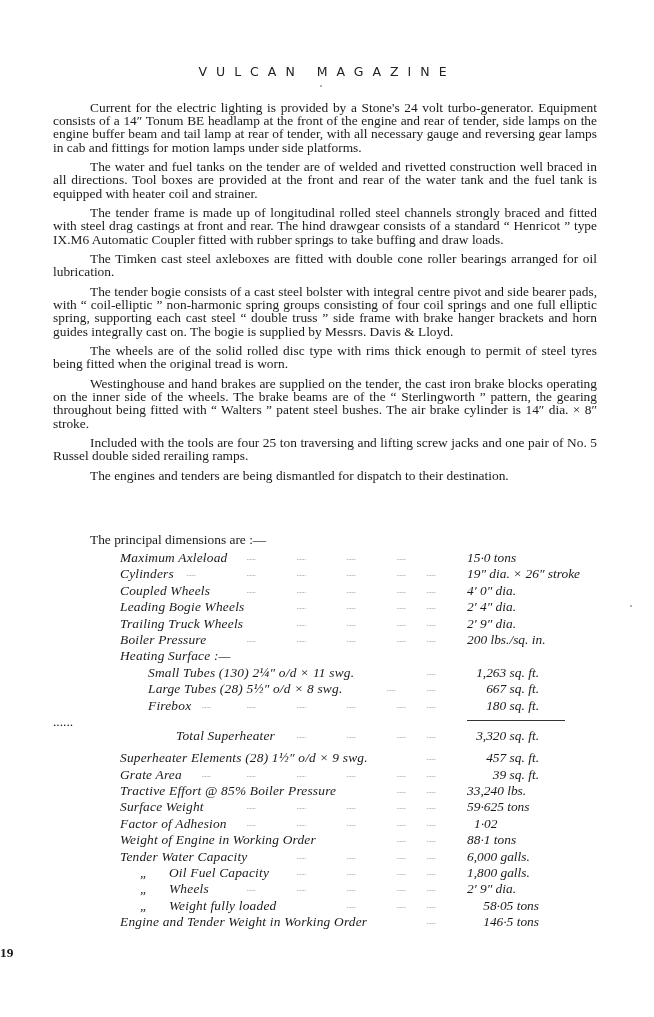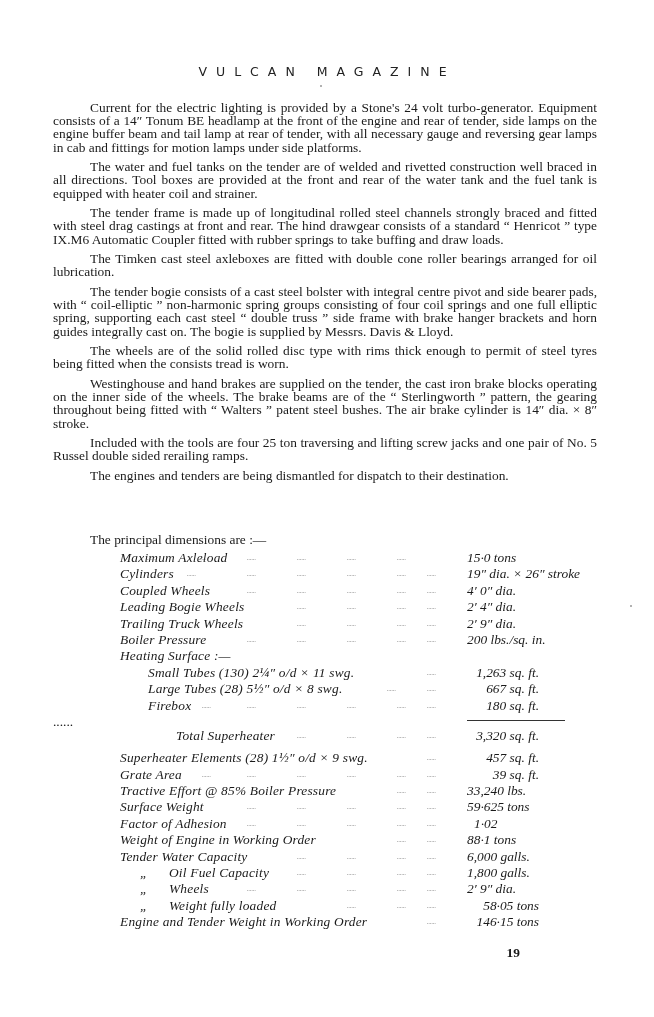--- a/index.html
+++ b/index.html
@@ -29,39 +29,39 @@
   .row.indent2 .lbl { left: 123px; }
   .row .ditto { position: absolute; left: 87px; }
   .row.sub .lbl { left: 116px; }
   .row .val { position: absolute; left: 414px; white-space: nowrap; }
   .row .val.ralign { left: auto; right: 74px; text-align: right; }
   .row .leader { position: absolute; top: 0; font-size: 6px; color: #777; letter-spacing: 0; }
   .gap { height: 6px; }
   .rule-row { position: relative; height: 14px; }
   .rule-row .rule { position: absolute; left: 414px; top: 6px; width: 98px; border-top: 1px solid #333; }
   .page-number {
-    position: absolute; top: 945px; left: 0; width: 520px; text-align: right;
+    position: absolute; top: 945px; left: 0; width: 520px; text-align: left;
     font-size: 13.4px; font-weight: bold;
   }
   .speck { position: absolute; width: 2px; height: 2px; background: #999; border-radius: 1px; }
 </style>
 </head>
 <body>
 
 <div class="page">
 
   <div class="running-head">VULCAN MAGAZINE</div>
 
   <div class="body-text">
     <p>Current for the electric lighting is provided by a Stone's 24 volt turbo-generator. Equipment consists of a 14″ Tonum BE headlamp at the front of the engine and rear of tender, side lamps on the engine buffer beam and tail lamp at rear of tender, with all necessary gauge and reversing gear lamps in cab and fittings for motion lamps under side platforms.</p>
     <p>The water and fuel tanks on the tender are of welded and rivetted construction well braced in all directions. Tool boxes are provided at the front and rear of the water tank and the fuel tank is equipped with heater coil and strainer.</p>
     <p>The tender frame is made up of longitudinal rolled steel channels strongly braced and fitted with steel drag castings at front and rear. The hind drawgear consists of a standard “ Henricot ” type IX.M6 Automatic Coupler fitted with rubber springs to take buffing and draw loads.</p>
     <p>The Timken cast steel axleboxes are fitted with double cone roller bearings arranged for oil lubrication.</p>
     <p>The tender bogie consists of a cast steel bolster with integral centre pivot and side bearer pads, with “ coil-elliptic ” non-harmonic spring groups consisting of four coil springs and one full elliptic spring, supporting each cast steel “ double truss ” side frame with brake hanger brackets and horn guides integrally cast on. The bogie is supplied by Messrs. Davis &amp; Lloyd.</p>
-    <p>The wheels are of the solid rolled disc type with rims thick enough to permit of steel tyres being fitted when the consists tread is worn.</p>
+    <p>The wheels are of the solid rolled disc type with rims thick enough to permit of steel tyres being fitted when the original tread is worn.</p>
     <p>Westinghouse and hand brakes are supplied on the tender, the cast iron brake blocks operating on the inner side of the wheels. The brake beams are of the “ Sterlingworth ” pattern, the gearing throughout being fitted with “ Walters ” patent steel bushes. The air brake cylinder is 14″ dia. × 8″ stroke.</p>
     <p>Included with the tools are four 25 ton traversing and lifting screw jacks and one pair of No. 5 Russel double sided rerailing ramps.</p>
     <p>The engines and tenders are being dismantled for dispatch to their destination.</p>
   </div>
 
   <div class="dims">
     <p class="dims-intro">The principal dimensions are :—</p>
 
     <div class="row">
       <span class="lbl">Maximum Axleload</span>
@@ -228,21 +228,21 @@
     <div class="row sub">
       <span class="ditto">„</span>
       <span class="lbl">Weight fully loaded</span>
       <span class="val ralign">58·05 tons</span>
     <span class="leader" style="left: 294px;">......</span>
         <span class="leader" style="left: 344px;">......</span>
         <span class="leader" style="left: 374px;">......</span>
       </div>
     <div class="row">
       <span class="lbl" style="left:67px">Engine and Tender Weight in Working Order</span>
-      <span class="val ralign">146·15 tons</span>
+      <span class="val ralign">146·5 tons</span>
     <span class="leader" style="left: 374px;">......</span>
       </div>
   </div>
 
   <div class="page-number">19</div>
 
   <span class="speck" style="left:320px; top:85px"></span>
   <span class="speck" style="left:630px; top:605px"></span>
 </div>
 

